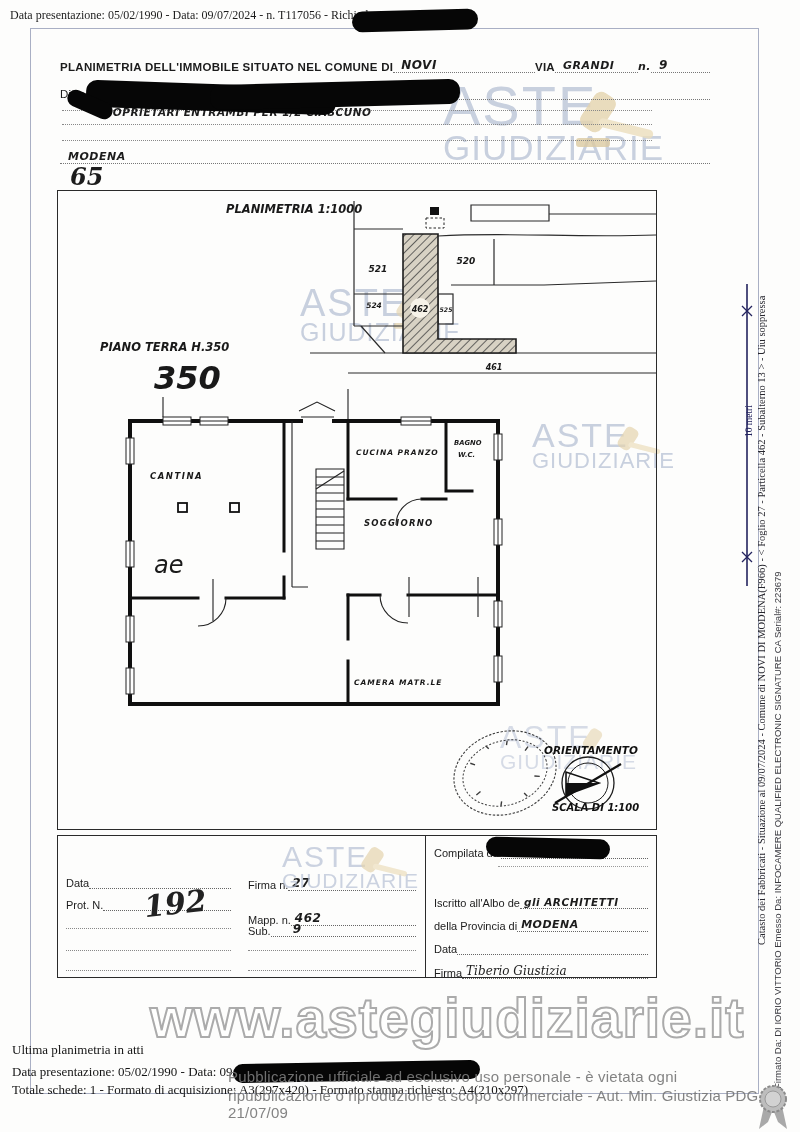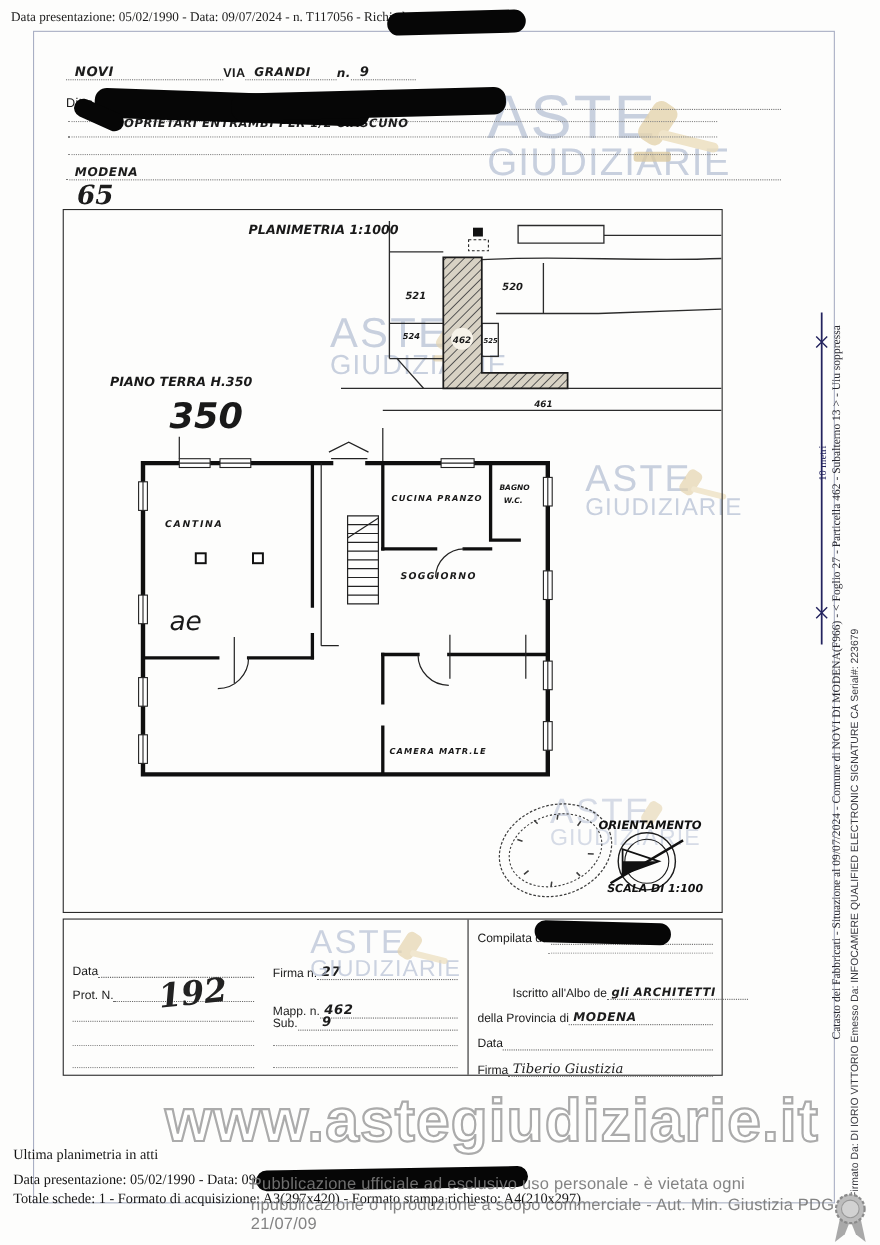--- a/index.html
+++ b/index.html
@@ -78,20 +78,21 @@
 <div class="wm" style="left:282px;top:843px;opacity:.7;z-index:6;">
   <div class="l1" style="font-size:30px;">ASTE</div>
   <div class="l2" style="font-size:21px;">GIUDIZIARIE</div>
 </div>
 <svg class="abs" style="left:350px;top:846px;z-index:6;opacity:.7;" width="60" height="50" viewBox="0 0 96 80">
   <rect x="24" y="2" width="24" height="40" rx="8" transform="rotate(33 36 22)" fill="#e5d4ae"></rect>
   <rect x="36" y="34" width="56" height="9" rx="4.5" transform="rotate(14 64 38)" fill="#ecdebd"></rect>
 </svg>
 
 <div class="frow" style="left:60px;top:58px;width:650px;z-index:8;">
+  <span class="lbl">PLANIMETRIA DELL'IMMOBILE SITUATO NEL COMUNE DI</span>
   <span class="fill" style="max-width:130px;"><i class="hand" style="font-size:12px;">NOVI</i></span>
   <span class="lbl">VIA</span>
   <span class="fill" style="max-width:70px;"><i class="hand" style="font-size:11px;">GRANDI</i></span>
   <span class="lbl hand" style="font-size:11px;">n.</span>
   <span class="fill" style="max-width:46px;"><i class="hand" style="font-size:12px;">9</i></span>
 </div>
 
 <div class="frow" style="left:60px;top:86px;width:650px;z-index:8;font-weight:400;">
   <span class="lbl">Ditta</span>
   <span class="fill"></span>
@@ -250,21 +251,21 @@
     <span class="tfill"><i class="hand" style="font-size:12px;padding-left:18px;">9</i></span>
   </div>
   <div class="dot" style="left:190px;top:114px;width:168px;"></div>
   <div class="dot" style="left:190px;top:134px;width:168px;"></div>
 
   <div class="trow" style="left:376px;top:10px;width:214px;">
     <span>Compilata dal</span>
       <span class="tfill"></span>
   </div>
   <div class="dot" style="left:440px;top:30px;width:150px;border-bottom-color:#9a9a9a;"></div>
-  <div class="trow" style="left:376px;top:60px;width:214px;margin-left:32px;">
+  <div class="trow" style="left:376px;top:60px;width:214px;">
     <span>Iscritto all'Albo de</span>
     <span class="tfill"><i class="hand" style="font-size:10.5px;">gli ARCHITETTI</i></span>
   </div>
   <div class="trow" style="left:376px;top:82px;width:214px;">
     <span>della Provincia di</span>
     <span class="tfill"><i class="hand" style="font-size:11px;">MODENA</i></span>
   </div>
   <div class="trow" style="left:376px;top:106px;width:214px;">
     <span>Data</span>
       <span class="tfill"></span>

